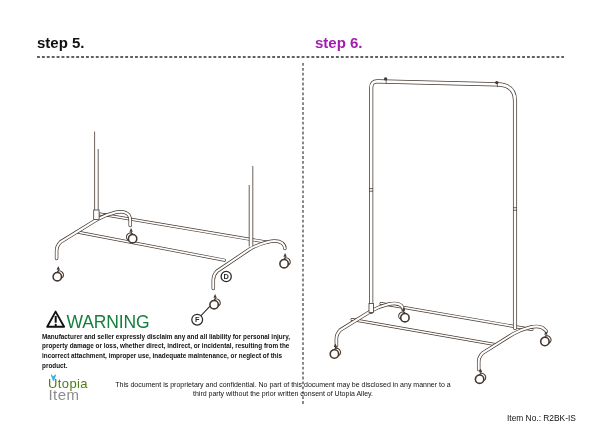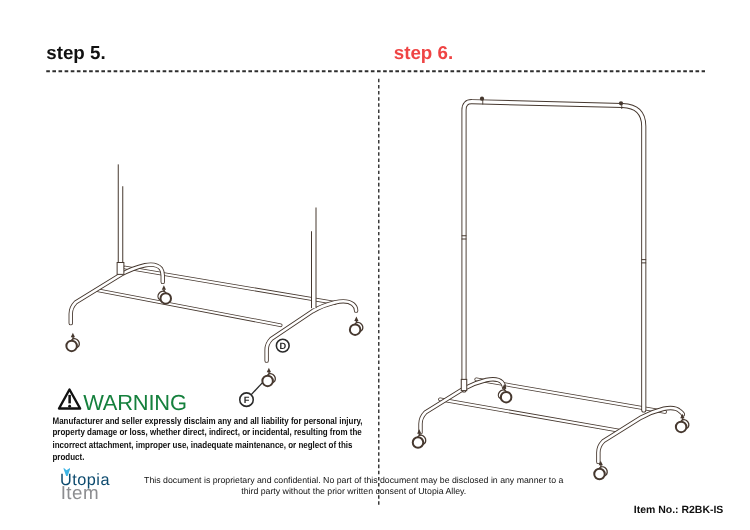--- a/index.html
+++ b/index.html
@@ -8,21 +8,21 @@
   svg{position:absolute;left:0;top:0;}
   .t{fill:none;stroke:#46382f;stroke-width:3;stroke-linecap:round;}
   .w{fill:none;stroke:#ffffff;stroke-width:1.7;stroke-linecap:round;}
   .ln{fill:none;stroke:#46382f;stroke-width:0.8;}
 </style>
 </head>
 <body>
 
 <div class="abs" style="left:37px;top:33.5px;font-size:15px;font-weight:bold;color:#111;">step 5.</div>
 
-<div class="abs" style="left:315px;top:33.5px;font-size:15px;font-weight:bold;color:#ef4444;">step 6.</div>
+<div class="abs" style="left:315px;top:33.5px;font-size:15px;font-weight:bold;color:#a21caf;">step 6.</div>
 
 <svg width="600" height="424" viewBox="0 0 600 424">
 <defs>
 
   <g id="caster">
     <path d="M-0.4,-9.4 L-2.1,-5.8 L1.3,-5.8 Z" fill="#46382f" stroke="none"></path>
     <line x1="-0.3" y1="-5.8" x2="-0.2" y2="-4.1" stroke="#46382f" stroke-width="1.3"></line>
     <ellipse cx="1.3" cy="-0.9" rx="3.3" ry="3.8" fill="#fff" stroke="#46382f" stroke-width="1.05" transform="rotate(-36 1.3 -0.9)"></ellipse>
     <circle cx="-1.4" cy="1.2" r="4.2" fill="#fff" stroke="#46382f" stroke-width="1.6"></circle>
   </g>
@@ -150,19 +150,19 @@
   <circle cx="55.7" cy="325" r="1.15" fill="#111"></circle>
 </g>
 
 <path d="M50.9,374.1 L53.2,376.2 L56,374.3 L56,375.4 L54.1,380.8 L52.9,380.8 L50.9,375.2 Z" fill="#3cb4e5"></path>
 </svg>
 
 <div class="abs" style="left:66.5px;top:312.3px;font-size:17.5px;color:#15803d;letter-spacing:-0.15px;">WARNING</div>
 
 <div class="abs" style="left:41.5px;top:331.5px;white-space:nowrap;font-size:7.6px;font-weight:bold;line-height:9.7px;color:#111;transform:scaleX(0.84);transform-origin:0 0;">Manufacturer and seller expressly disclaim any and  all liability for personal injury,<br>property damage or loss, whether direct, indirect, or incidental, resulting from the<br>incorrect attachment, improper use, inadequate maintenance, or neglect of this<br>product.</div>
 
-<div class="abs" style="left:48px;top:375.5px;font-size:13px;color:#0c4a6e;letter-spacing:0.4px;">Utopia</div>
+<div class="abs" style="left:48px;top:375.5px;font-size:13px;color:#4d7c0f;letter-spacing:0.4px;">Utopia</div>
 
 <div class="abs" style="left:48.5px;top:385.5px;font-size:15px;color:#8c8d90;letter-spacing:0.4px;">Item</div>
 
 <div class="abs" style="left:113px;top:379.5px;width:340px;text-align:center;font-size:7px;line-height:9px;color:#111;">This document is proprietary and confidential. No part of this document may be disclosed in any manner to a third party without the prior written consent of Utopia Alley.</div>
 
-<div class="abs" style="left:507px;top:402px;font-size:8.4px;font-weight:bold;color:#111;">Item No.: R2BK-IS</div>
+<div class="abs" style="left:507px;top:413px;font-size:8.4px;font-weight:normal;color:#111;">Item No.: R2BK-IS</div>
 
 </body></html>

